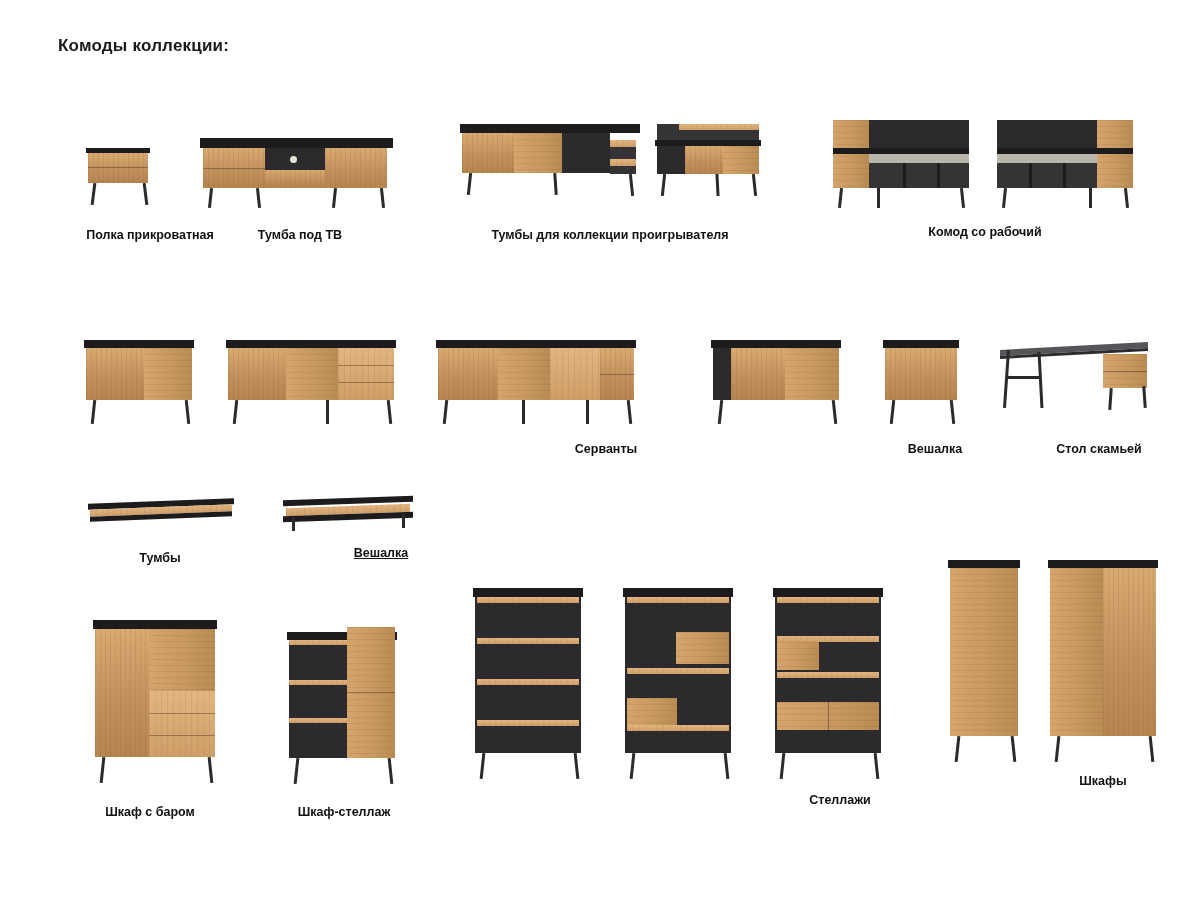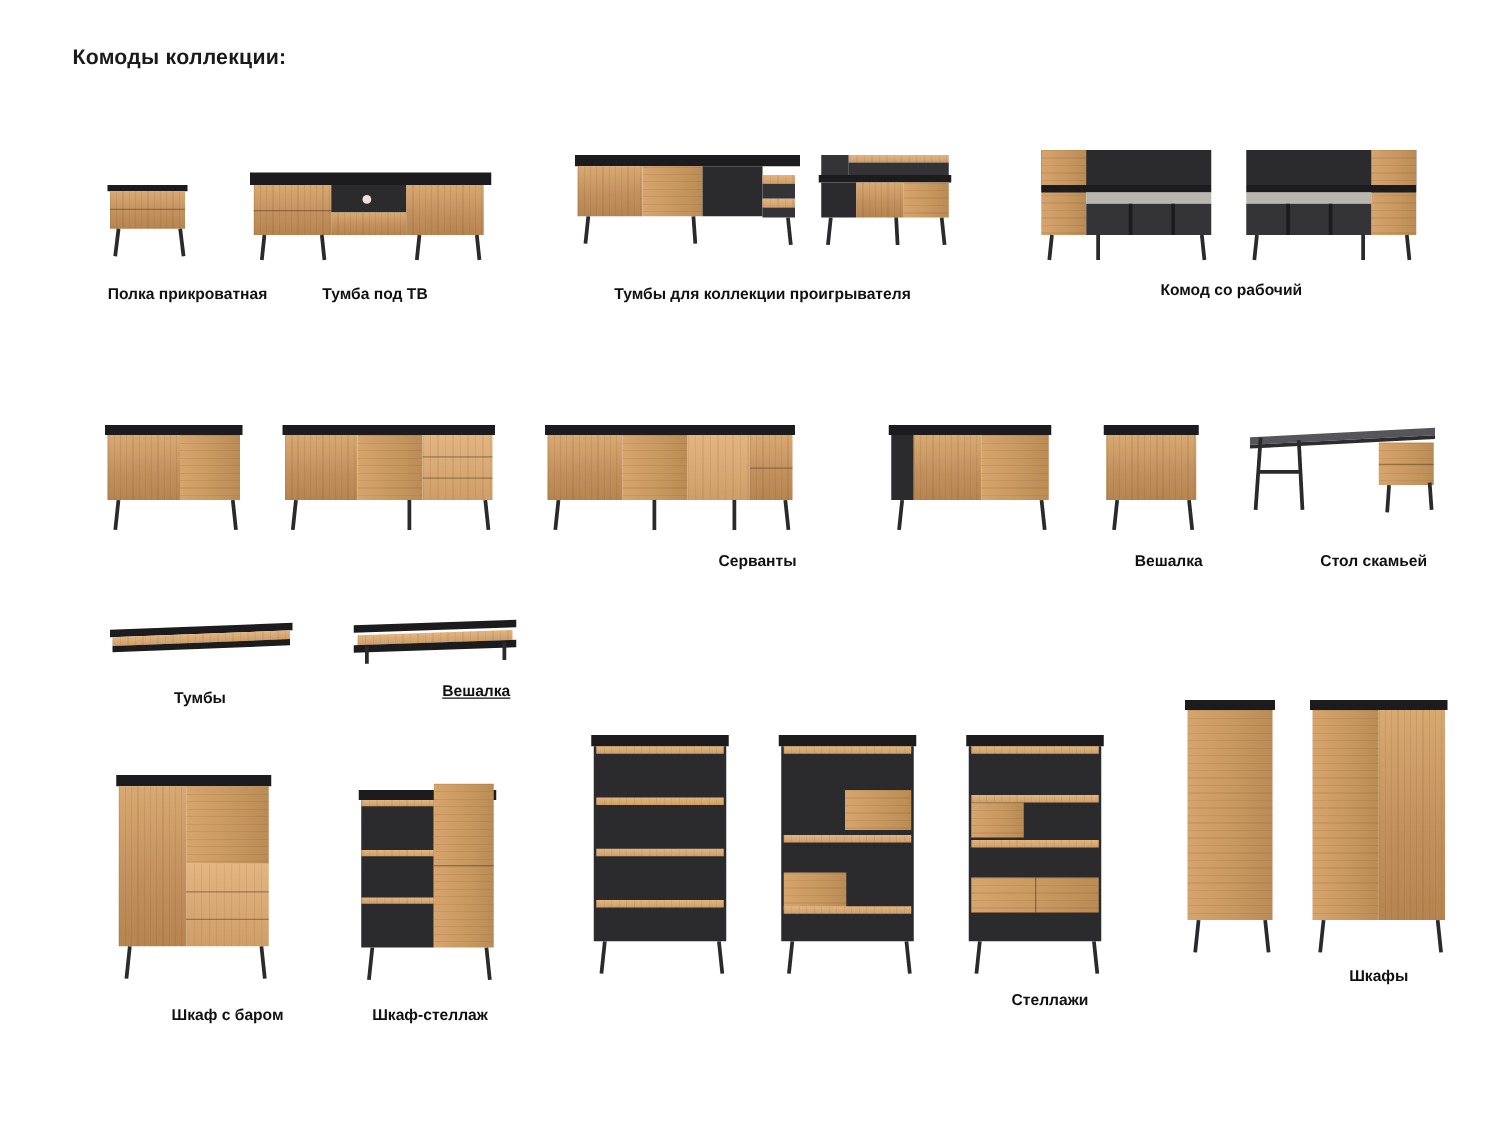--- a/index.html
+++ b/index.html
@@ -247,21 +247,21 @@
   <div class="art" style="height:165px;">
     <div class="pc black" style="left:5px; top:8px; width:124px; height:9px;"></div>
     <div class="pc wood" style="left:7px; top:17px; width:54px; height:128px;"></div>
     <div class="pc wood-v" style="left:61px; top:17px; width:66px; height:62px;"></div>
     <div class="pc wood-l" style="left:61px; top:79px; width:66px; height:66px;"></div>
     <div class="hsep" style="left:61px; top:101px; width:66px;"></div>
     <div class="hsep" style="left:61px; top:123px; width:66px;"></div>
     <div class="leg" style="left:13px; top:145px; height:26px; transform:rotate(6deg);"></div>
     <div class="leg" style="left:121px; top:145px; height:26px; transform:rotate(-6deg);"></div>
   </div>
-  <div class="cap" style="top:193px; left:62px;margin-left:32px;">Шкаф с баром</div>
+  <div class="cap" style="top:193px; left:62px;">Шкаф с баром</div>
 </div>
 
 <div class="item" style="left:282px; top:612px; width:130px;text-decoration:underline;">
   <div class="art" style="height:165px;">
     <div class="pc black" style="left:5px; top:20px; width:110px; height:8px;"></div>
     <div class="pc dark" style="left:7px; top:28px; width:58px; height:118px;"></div>
     <div class="pc wood-l" style="left:7px; top:28px; width:58px; height:5px;"></div>
     <div class="pc wood-l" style="left:7px; top:68px; width:58px; height:5px;"></div>
     <div class="pc wood-l" style="left:7px; top:106px; width:58px; height:5px;"></div>
     <div class="pc wood-v" style="left:65px; top:15px; width:48px; height:131px;"></div>

